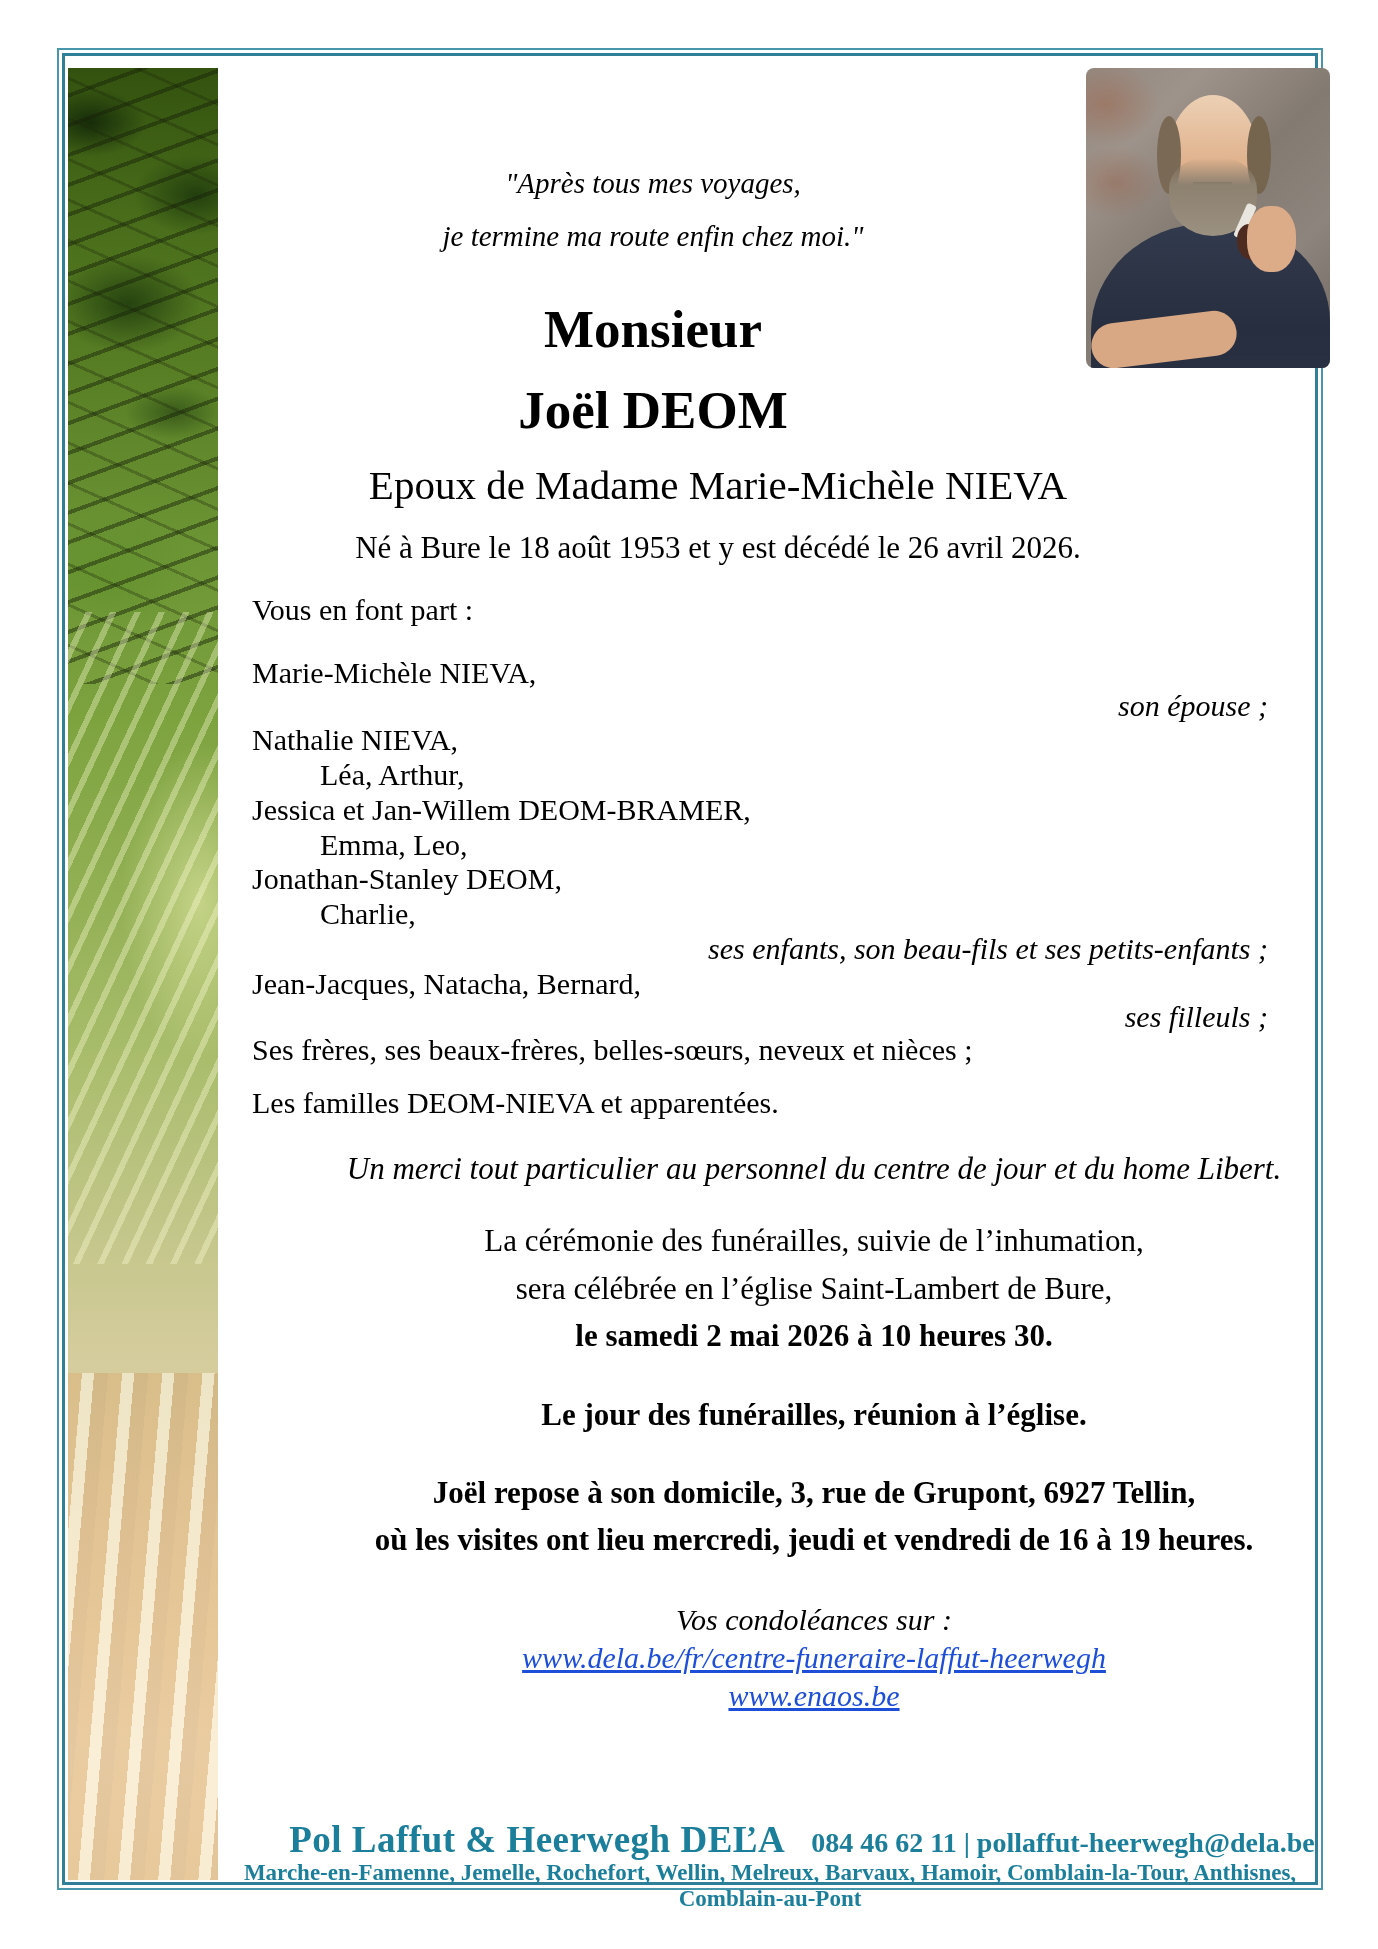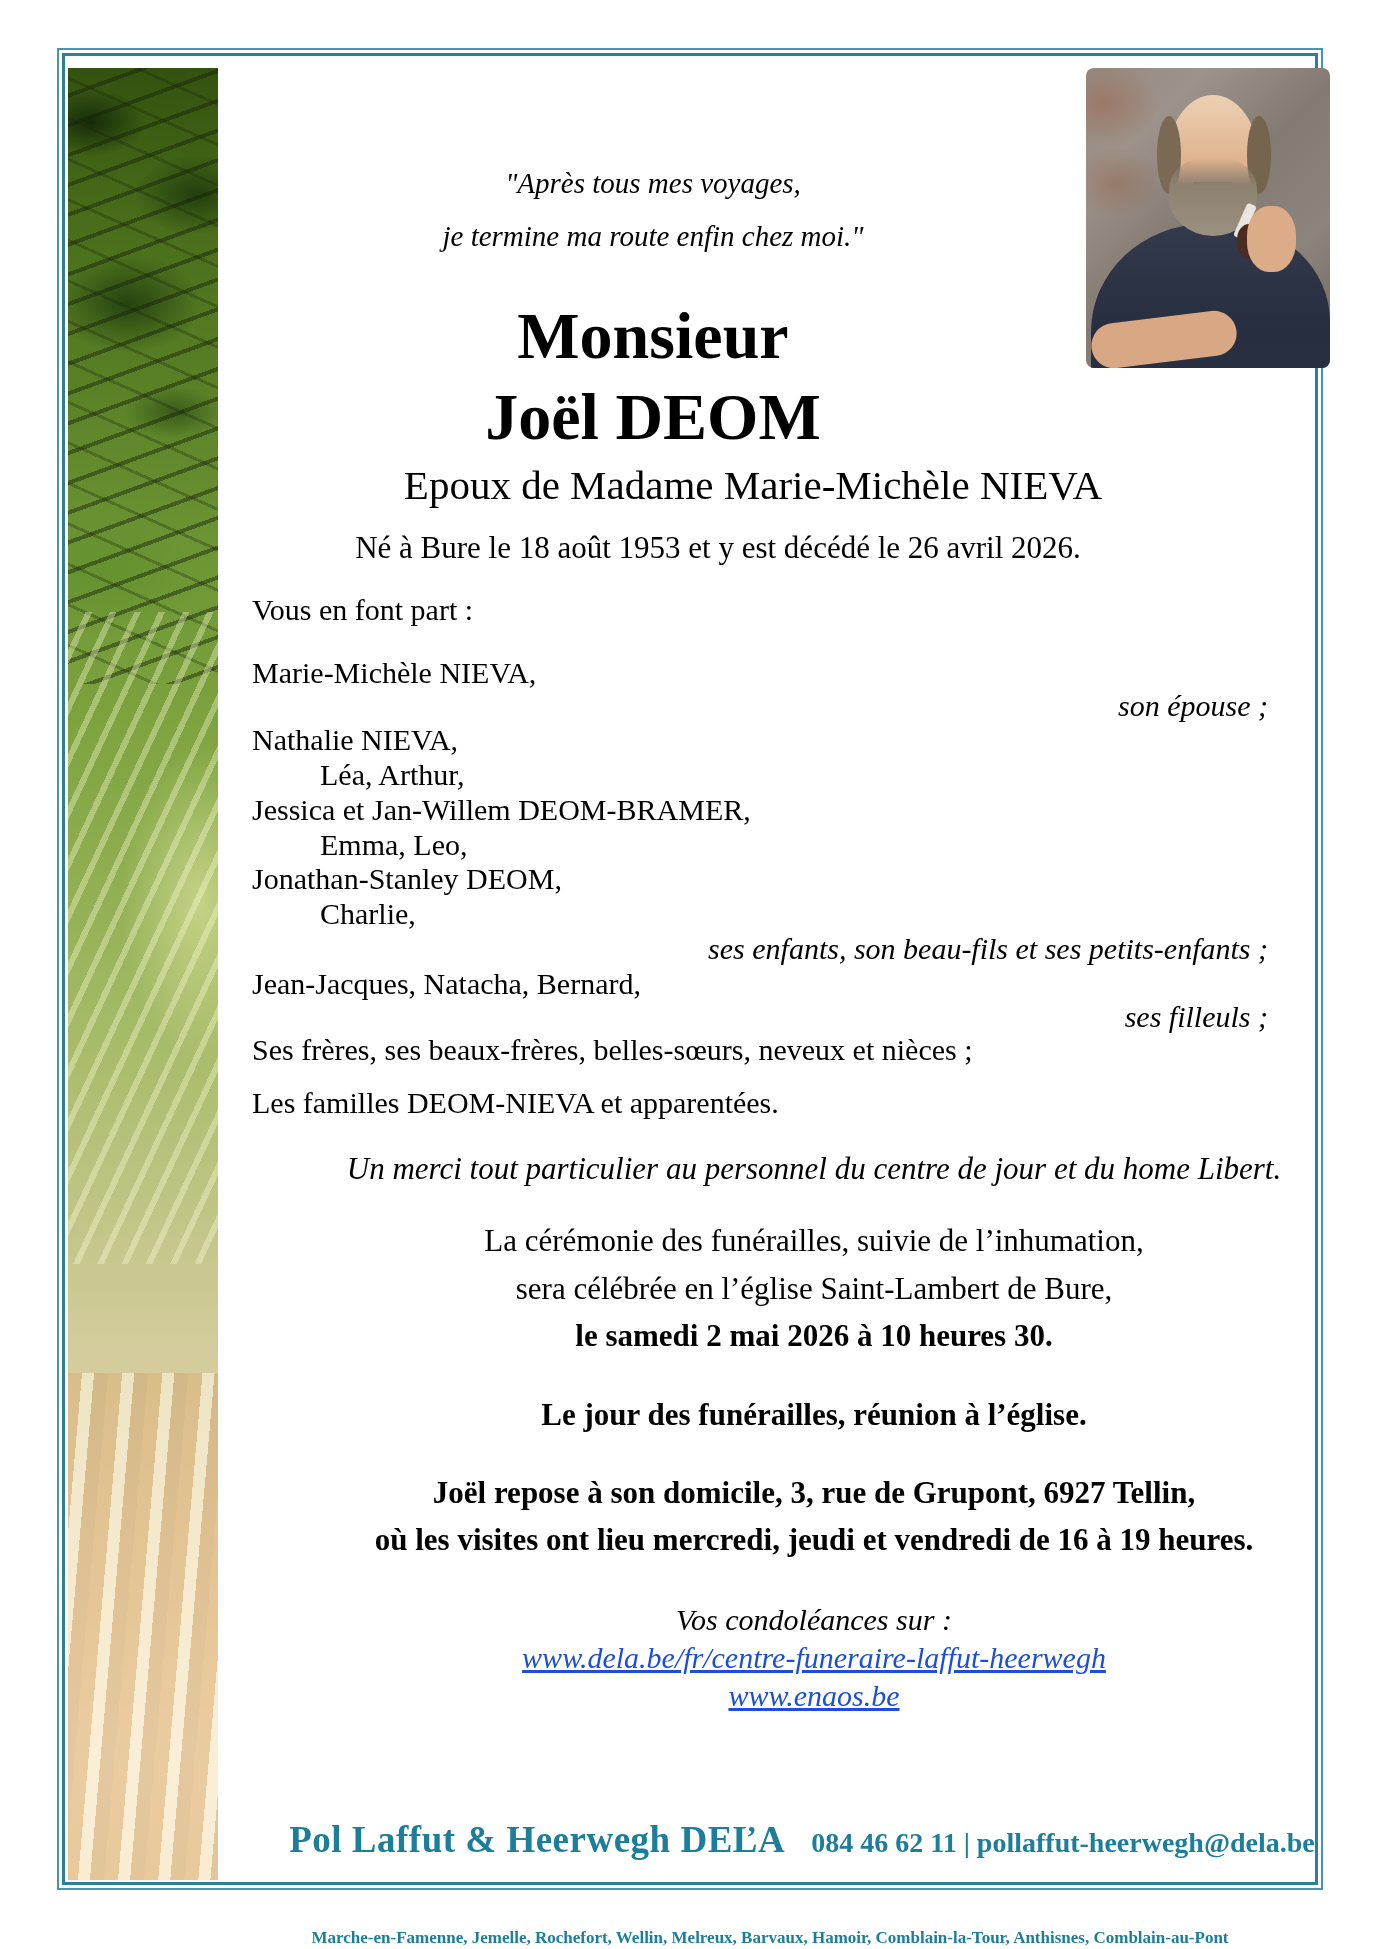--- a/index.html
+++ b/index.html
@@ -67,36 +67,36 @@
   .t { position:absolute; font-size:30px; line-height:1.2; white-space:nowrap; }
   .c-narrow { left:218px; width:870px; text-align:center; }   
   .c-mid    { left:218px; width:1000px; text-align:center; }
   .c-full   { left:218px; width:1104px; text-align:center;margin-left:44px; }
   .l  { left:252px; }
   .li { left:320px; }
   .r  { left:218px; width:1050px; text-align:right; }
   .it { font-style:italic; }
   .b  { font-weight:bold; }
   .quote { font-size:29px; }
-  .title { font-size:66px; font-weight:bold; line-height:1.1; }
-  .spouse { font-size:41px;padding-left:35px; }
+  .title { font-size:53px; font-weight:bold; line-height:1.1; }
+  .spouse { font-size:41px; }
   .dates { font-size:31px; }
   .mid31 { font-size:31px; }
   .link { color:#1d4ed8; text-decoration:underline; font-style:italic; cursor:pointer; }
   
   .footer-line {
     position:absolute; left:218px; width:1168px; top:1818px;
     display:flex; justify-content:center; align-items:baseline; gap:26px;
     color:#1b7e9a;
   }
   .brand { font-size:37px; font-weight:bold; letter-spacing:0.5px; }
   .contact { font-size:28px; font-weight:bold; }
   .towns {
-    position:absolute; left:218px; width:1104px; top:1928px; text-align:center;
-    color:#1b7e9a; font-size:17px; font-weight:bold;
+    position:absolute; left:218px; width:1104px; top:1860px; text-align:center;
+    color:#1b7e9a; font-size:23px; font-weight:bold;
   }
 </style>
 </head>
 <body>
 
 <div class="page">
 
   <div class="frame">
     <div class="frame-inner"></div>
   </div>

